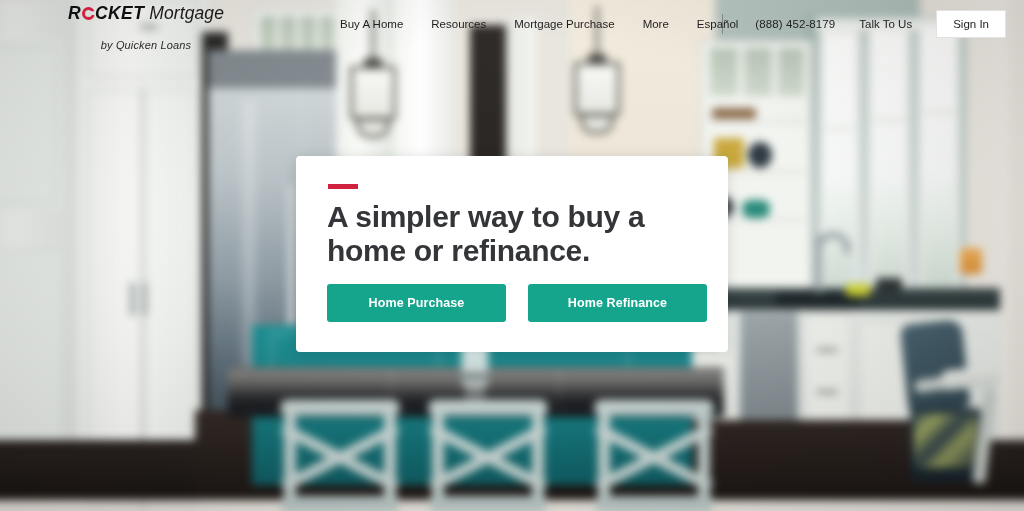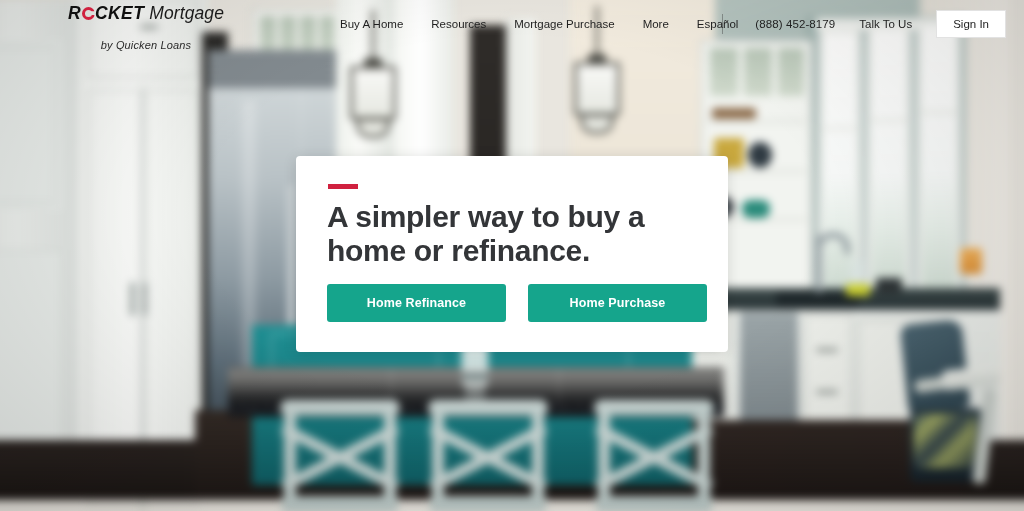--- a/index.html
+++ b/index.html
@@ -422,19 +422,19 @@
       <span class="phone">(888) 452-8179</span>
       <a href="#" class="talk">Talk To Us</a>
       <button class="signin">Sign In</button>
     </div>
   </div>
 
   <div class="hero">
     <div class="accent"></div>
     <h1 class="headline">A simpler way to buy a home or refinance.</h1>
     <div class="cta-row">
+      <button class="cta">Home Purchase</button>
       <button class="cta">Home Refinance</button>
-      <button class="cta">Home Purchase</button>
     </div>
   </div>
 
 
 </div>
 
 </body></html>

